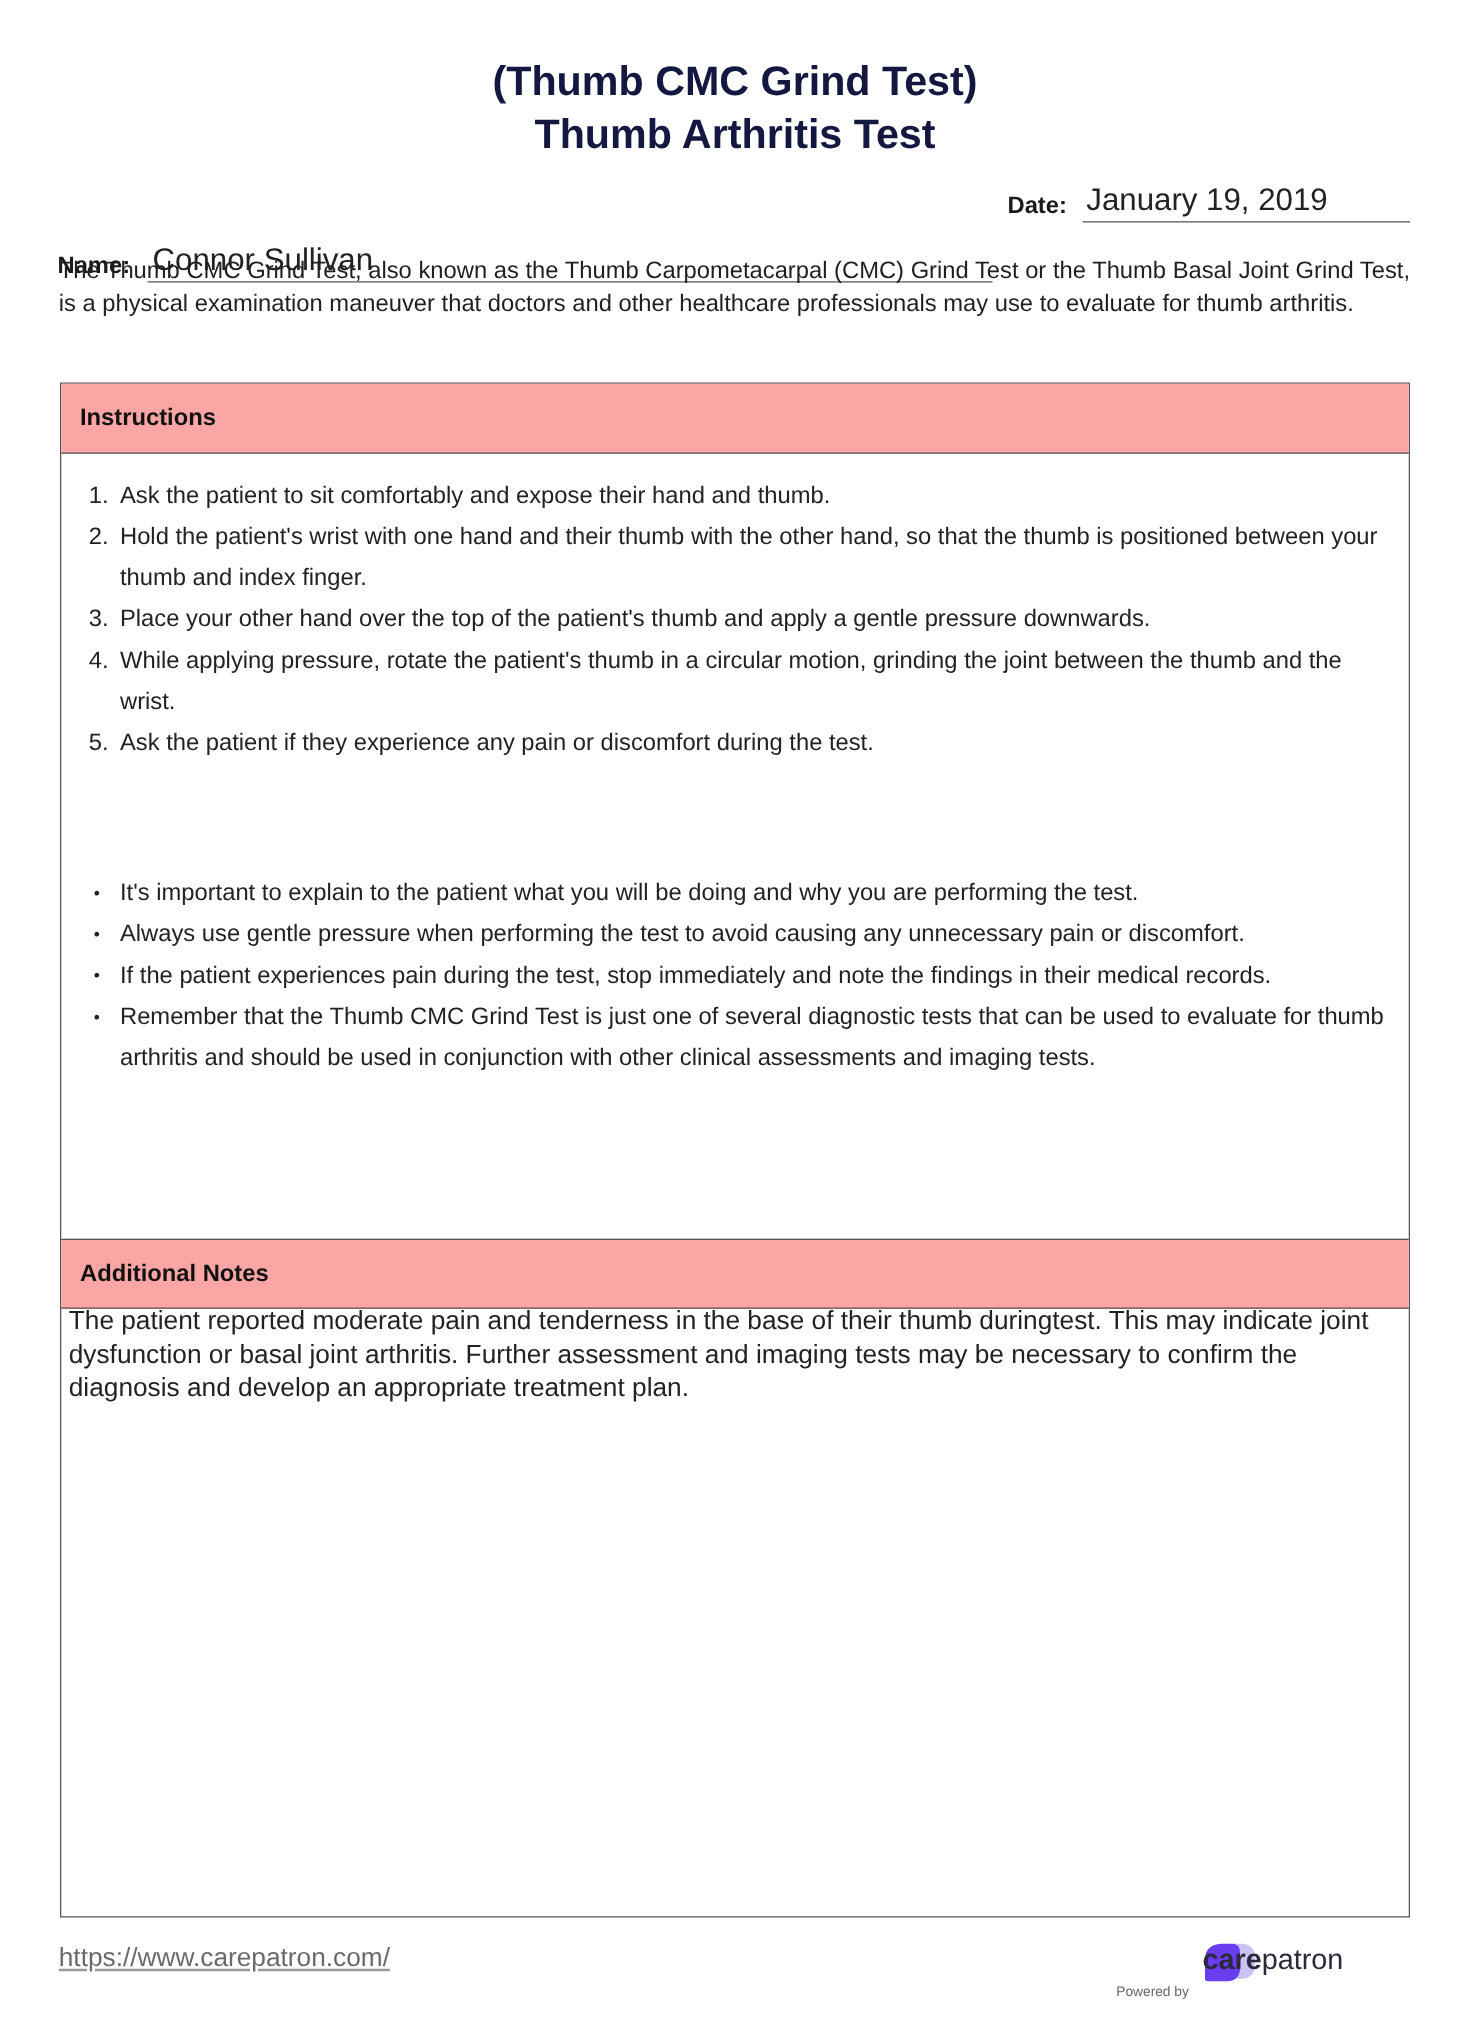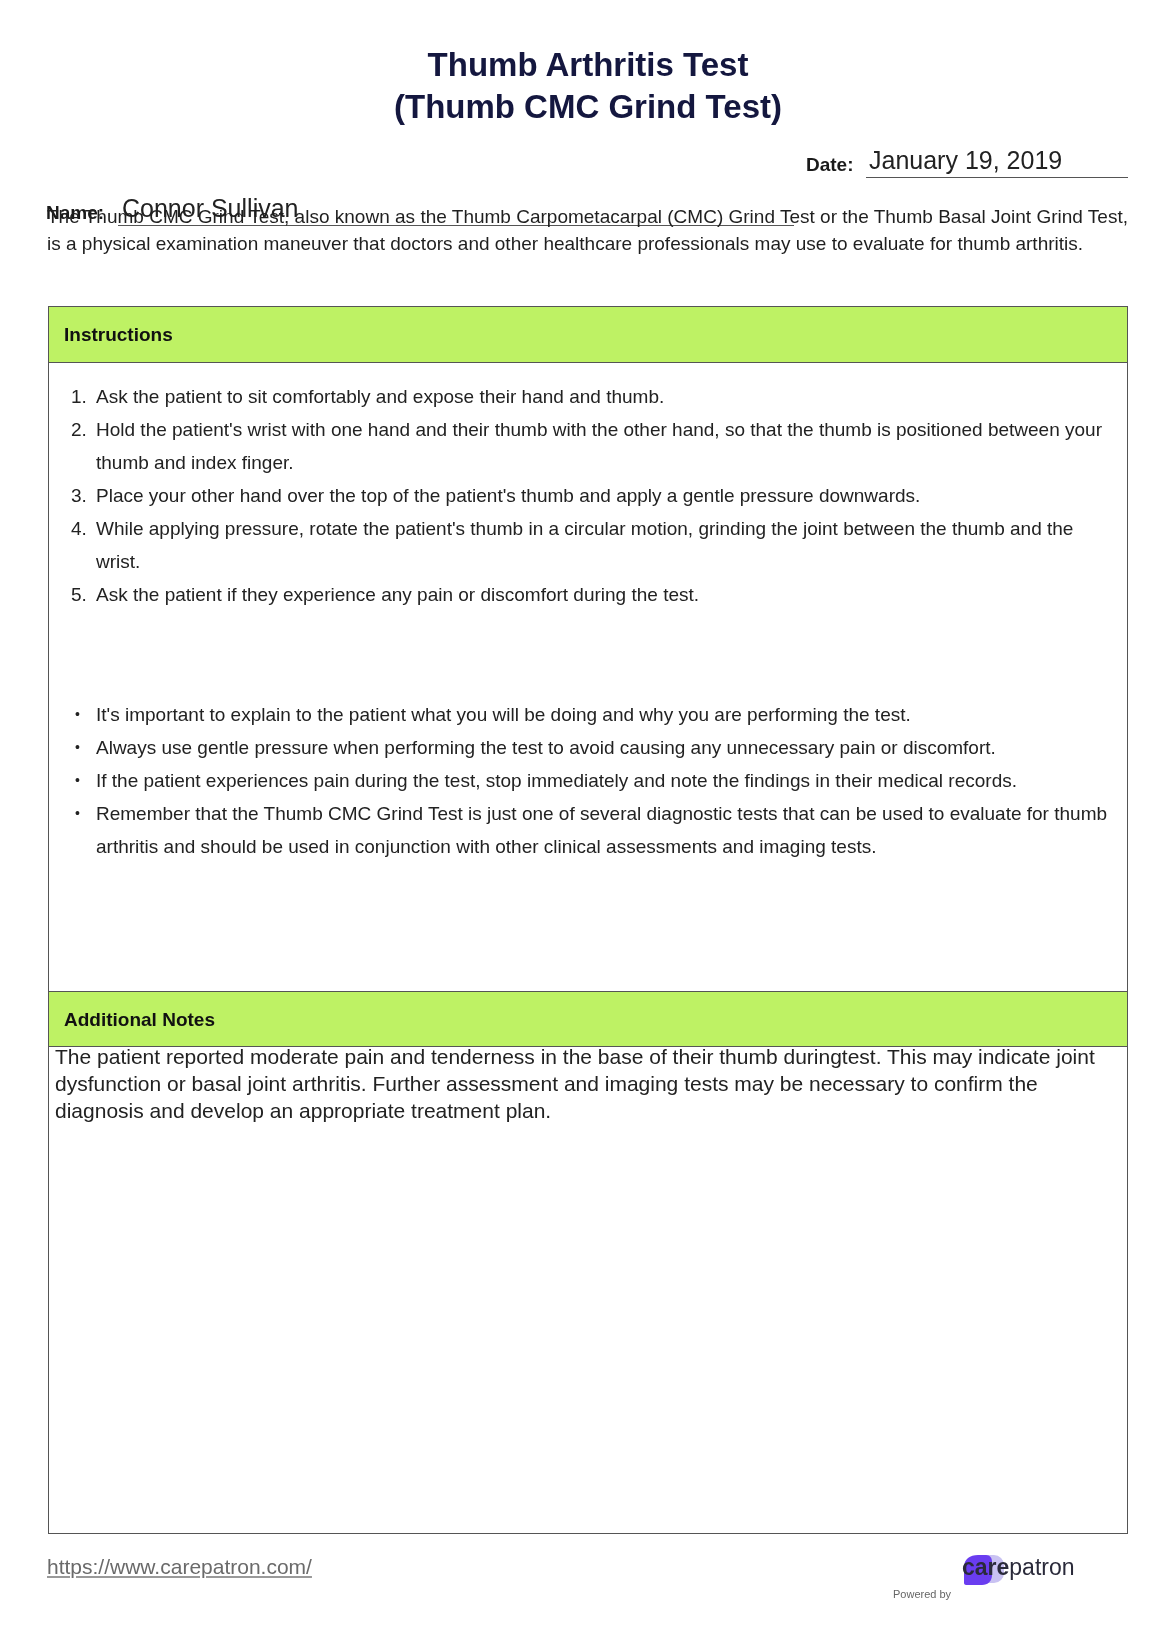--- a/index.html
+++ b/index.html
@@ -21,21 +21,21 @@
     .intro {
       position: absolute; left: 47px; top: 203px; width: 1081px;
       font-size: 19px; line-height: 27px; text-align: justify; color: #1f1f1f;
     }
     .box {
       position: absolute; left: 48px; top: 306px; width: 1078px; height: 1226px;
       border: 1.5px solid #555; box-sizing: content-box;
     }
     .sec-head {
       position: absolute; left: 0; width: 1078px; height: 56px;
-      background: #bef264; border-bottom: 1.5px solid #555;
+      background: #fca5a5; border-bottom: 1.5px solid #555;
       box-sizing: border-box;
     }
     .sec-head.bordered-top { border-top: 1.5px solid #555; }
     .sec-head span {
       position: absolute; left: 15px; top: 17px; font-weight: bold; font-size: 19px; color: #111;
     }
     .sec-body { position: absolute; left: 0; width: 1078px; }
     ol.list, ul.list {
       margin: 0; padding: 0; list-style: none; font-size: 19px; line-height: 33px; color: #222;
     }
@@ -52,22 +52,22 @@
     .logo-icon { position: absolute; left: 960px; top: 1553px; width: 46px; height: 34px; }
     .brand {
       position: absolute; left: 962px; top: 1554px; font-size: 23px; color: #2a2a3a;
     }
     .brand b { font-weight: bold; }
   </style>
 </head>
 <body>
 
 <div class="title">
+  <div>(Thumb CMC Grind Test)</div>
   <div>Thumb Arthritis Test</div>
-  <div>(Thumb CMC Grind Test)</div>
 </div>
 
 <div class="field-row" style="left:46px; width:748px;margin-top:48px;">
   <span class="field-label" style="left:0;">Name:</span>
   <div class="field-line" style="left:72px; width:676px;"></div>
   <span class="field-value" style="left:76px;">Connor Sullivan</span>
 </div>
 
 <div class="field-row" style="left:806px; width:322px;">
   <span class="field-label" style="left:0;">Date:</span>

